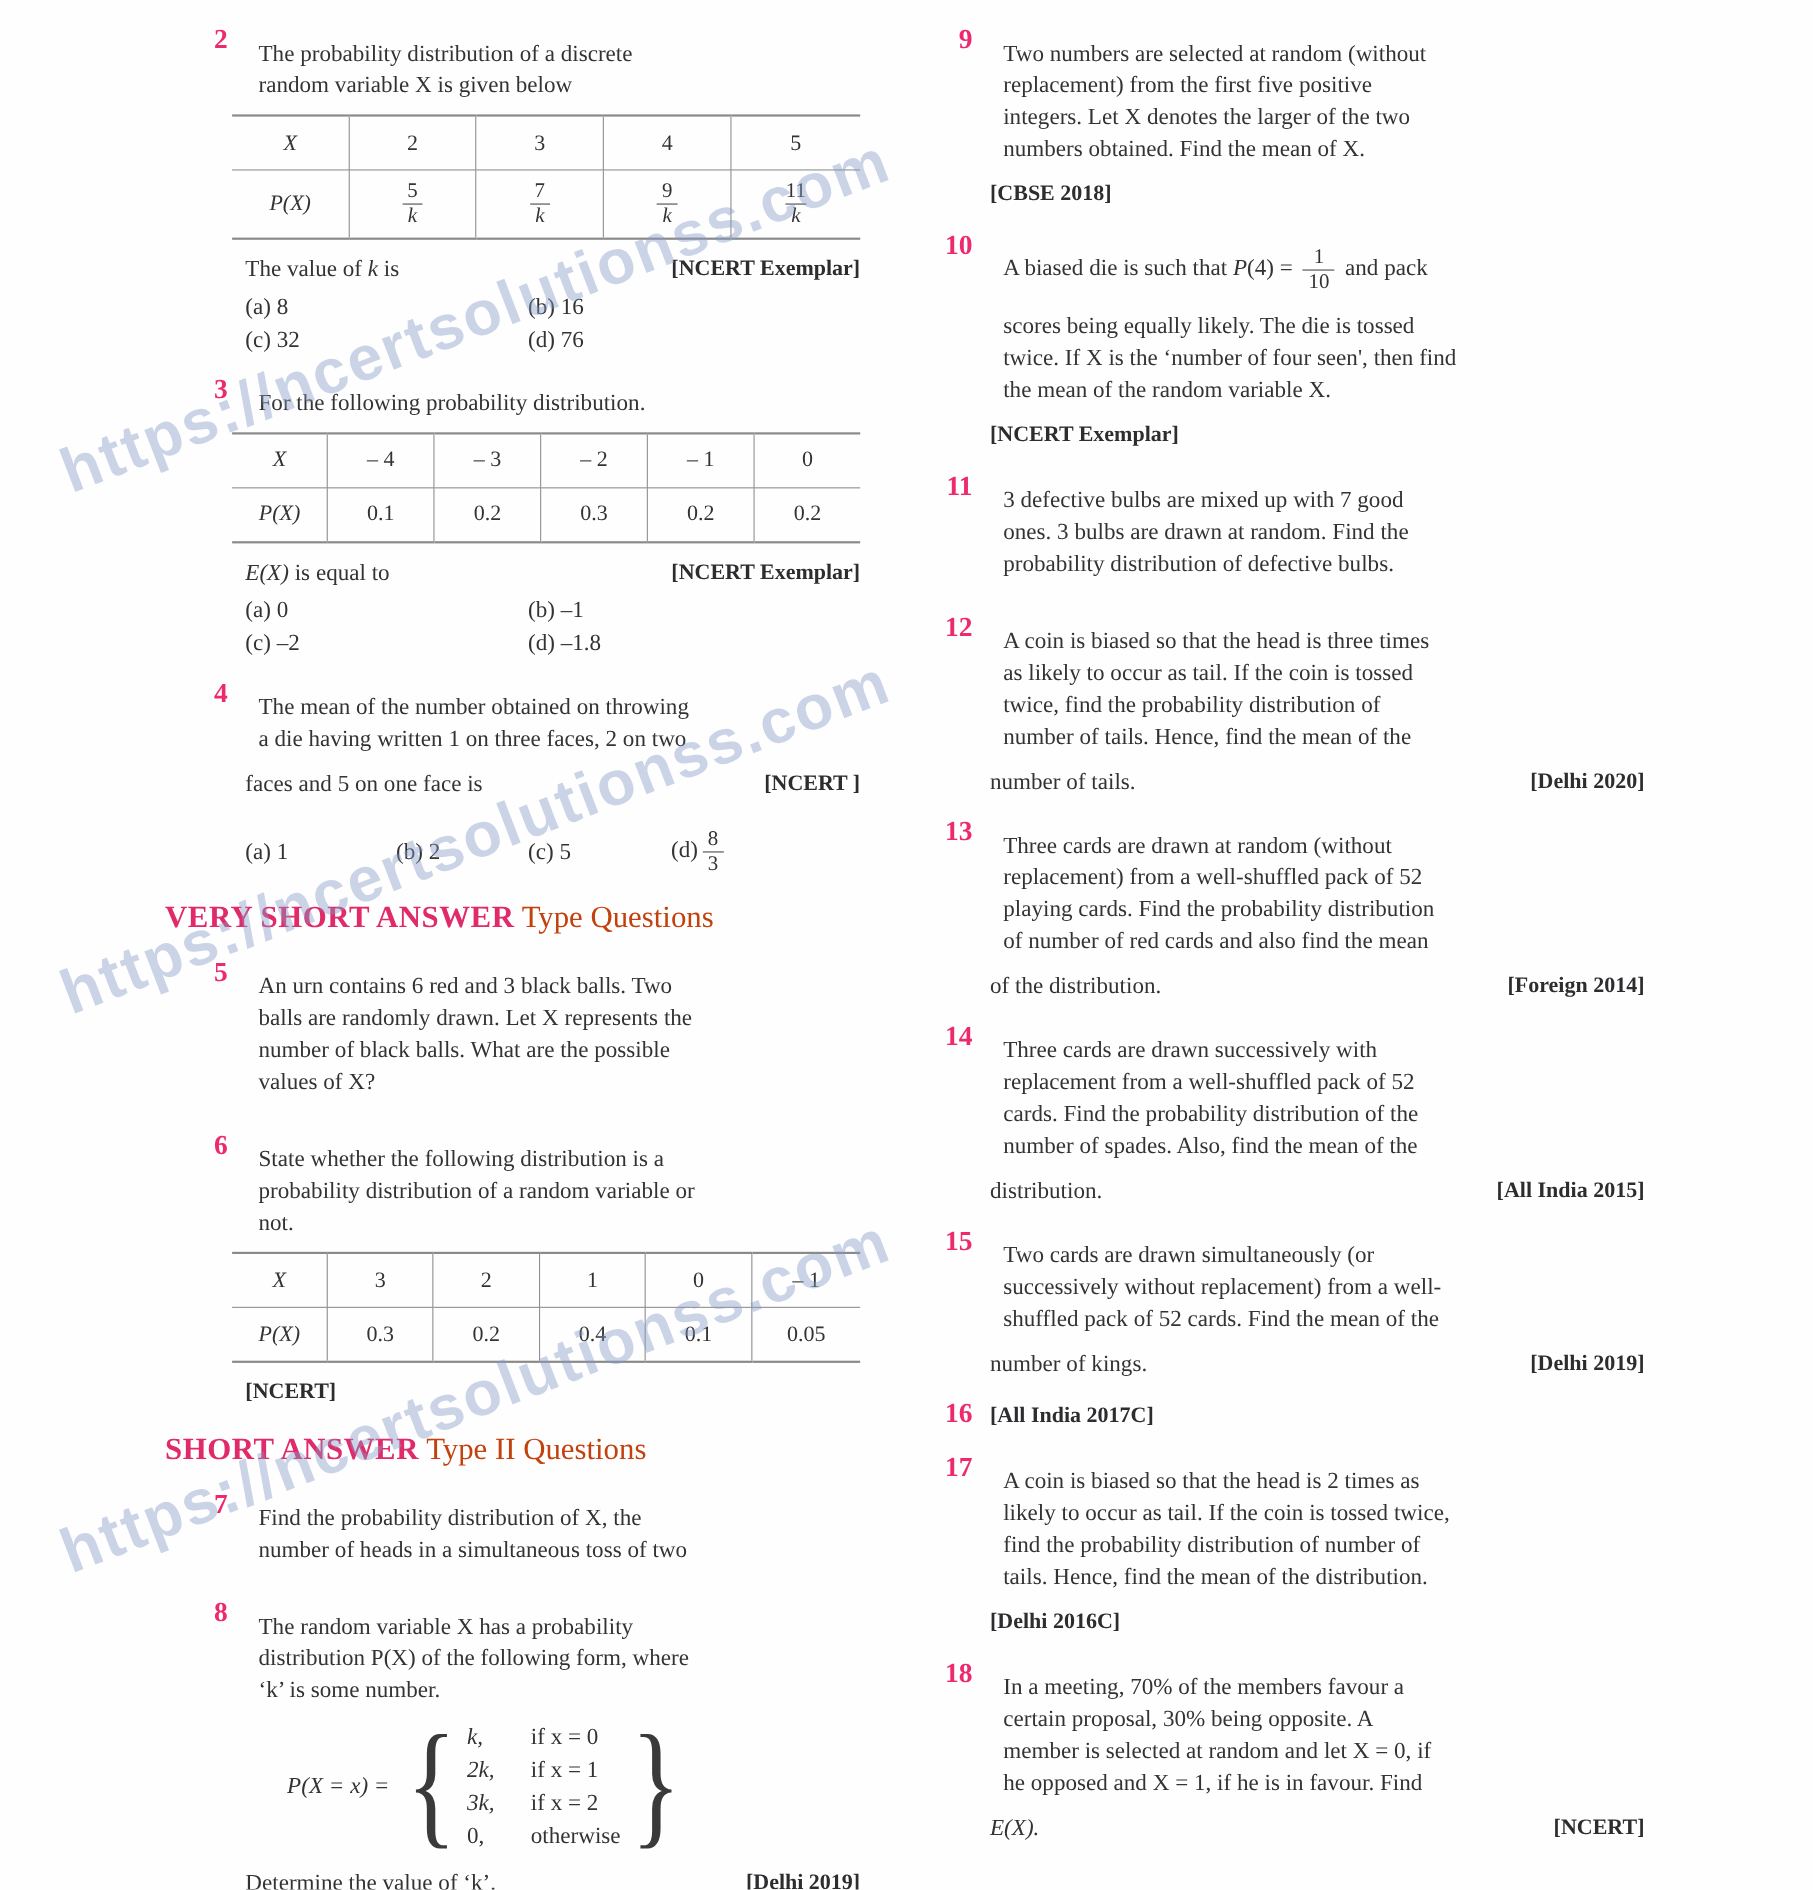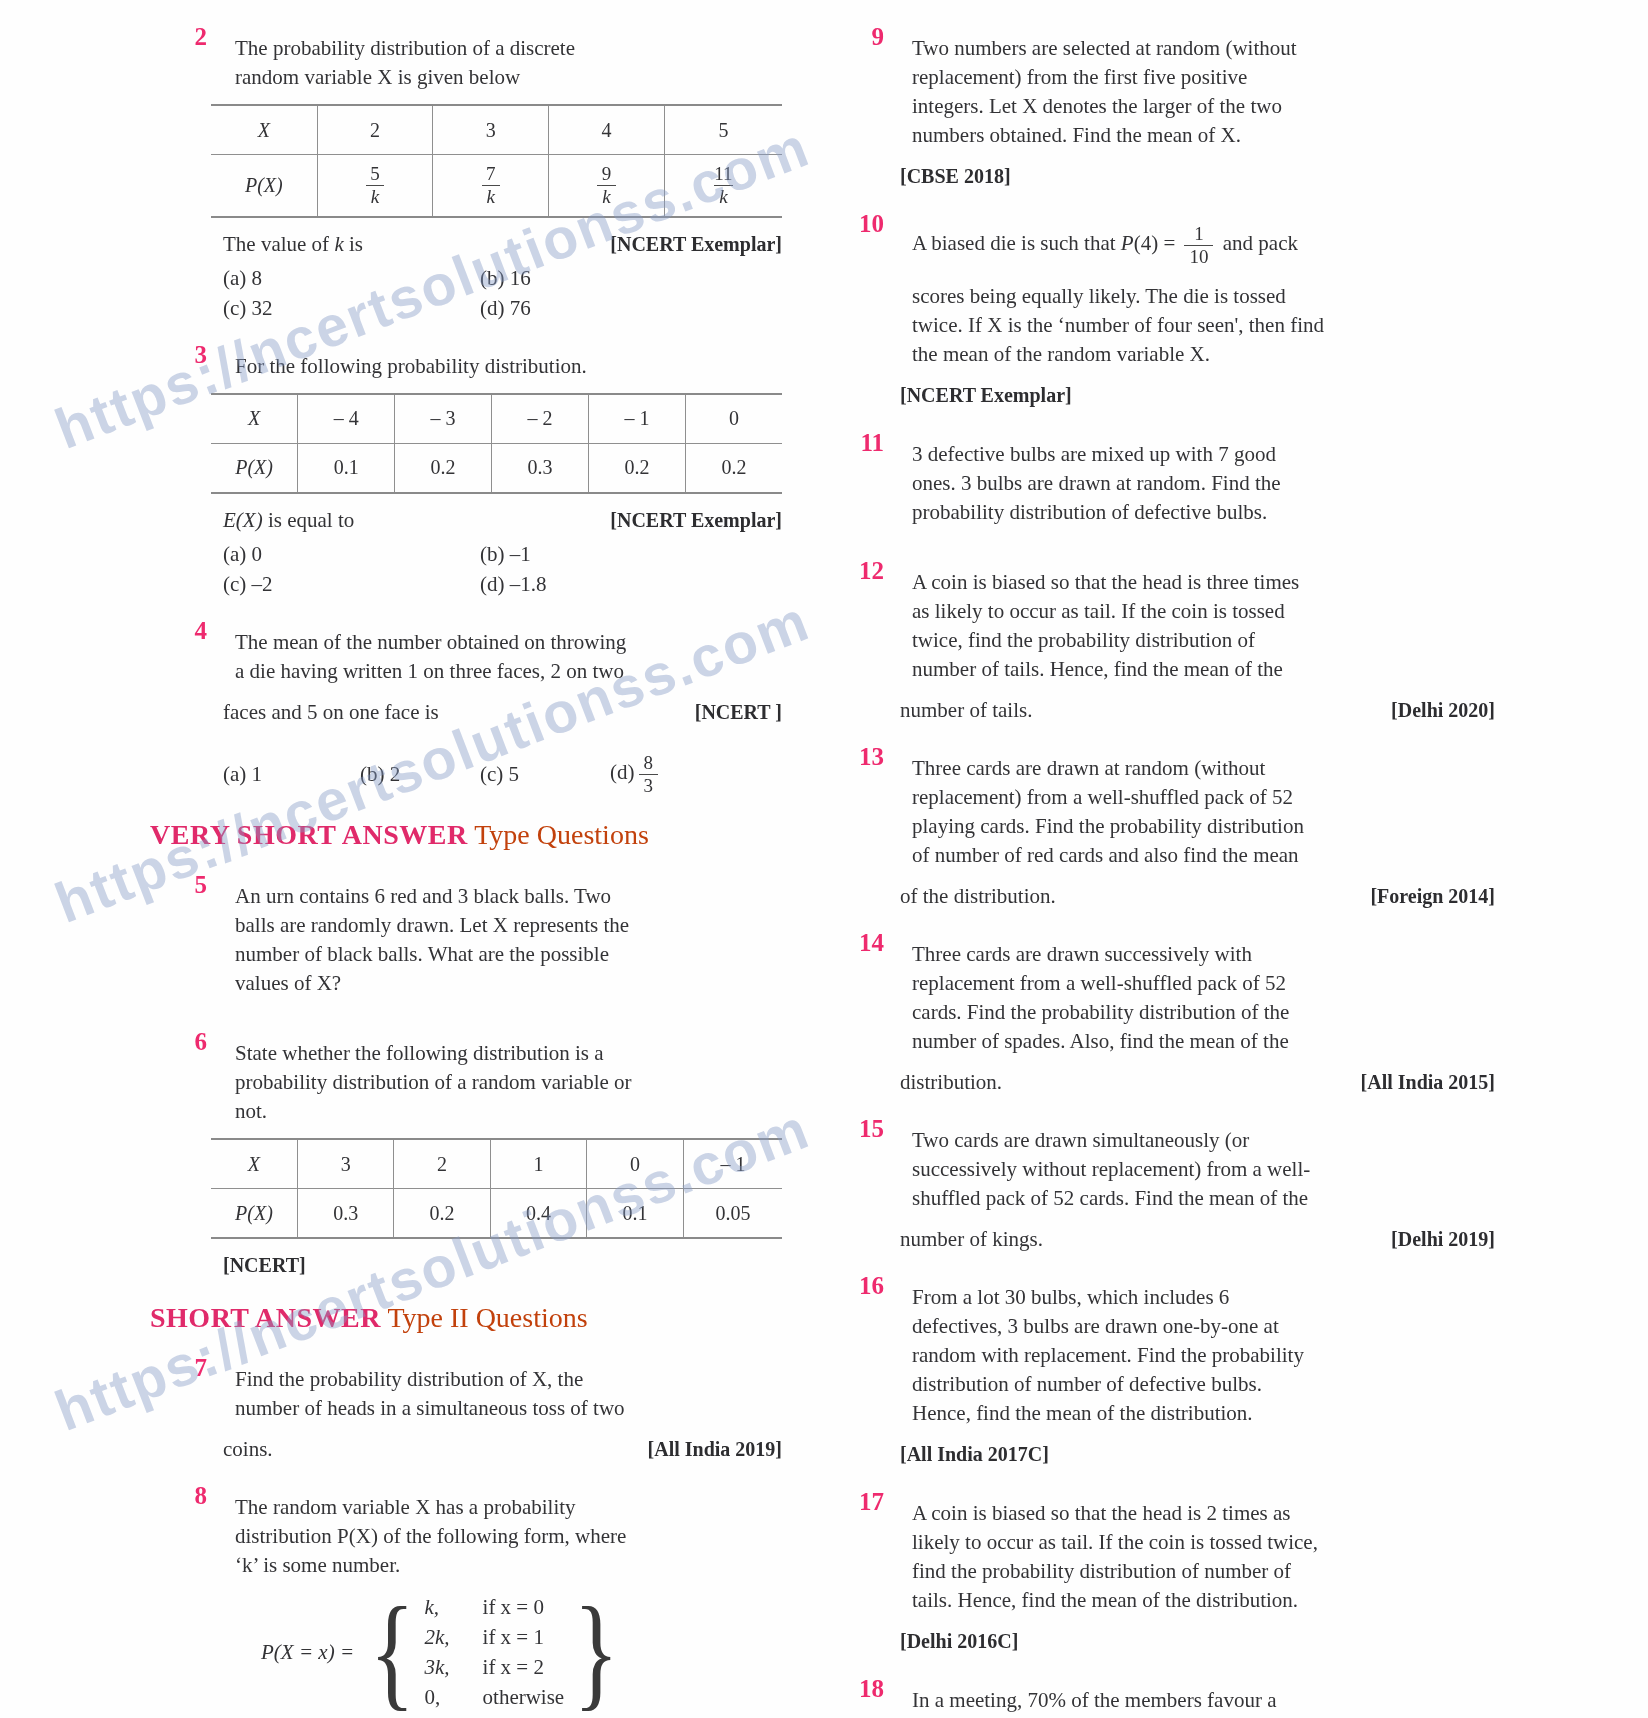--- a/index.html
+++ b/index.html
@@ -227,24 +227,20 @@
       </div>
     </section>
 
     <h2 class="hd"><span class="hd-main">SHORT ANSWER</span><span class="hd-sub">  Type II Questions</span></h2>
 
     <section class="q">
       <div class="qn">7</div>
       <div class="qb">
         <p class="qt">Find the probability distribution of X, the
 number of heads in a simultaneous toss of two</p>
-        <div class="row-between">
-          <span>coins.</span>
-          <span class="cite">[All India 2019]</span>
-        </div>
       </div>
     </section>
 
     <section class="q">
       <div class="qn">8</div>
       <div class="qb">
         <p class="qt">The random variable X has a probability
 distribution P(X) of the following form, where
 ‘k’ is some number.</p>
         <div class="eq">
@@ -366,25 +362,20 @@
         <div class="row-between">
           <span>number of kings.</span>
           <span class="cite">[Delhi 2019]</span>
         </div>
       </div>
     </section>
 
     <section class="q">
       <div class="qn">16</div>
       <div class="qb">
-        <p class="qt">From a lot 30 bulbs, which includes 6
-defectives, 3 bulbs are drawn one-by-one at
-random with replacement. Find the probability
-distribution of number of defective bulbs.
-Hence, find the mean of the distribution.</p>
         <div class="cite-line"><span class="cite">[All India 2017C]</span></div>
       </div>
     </section>
 
     <section class="q">
       <div class="qn">17</div>
       <div class="qb">
         <p class="qt">A coin is biased so that the head is 2 times as
 likely to occur as tail. If the coin is tossed twice,
 find the probability distribution of number of

